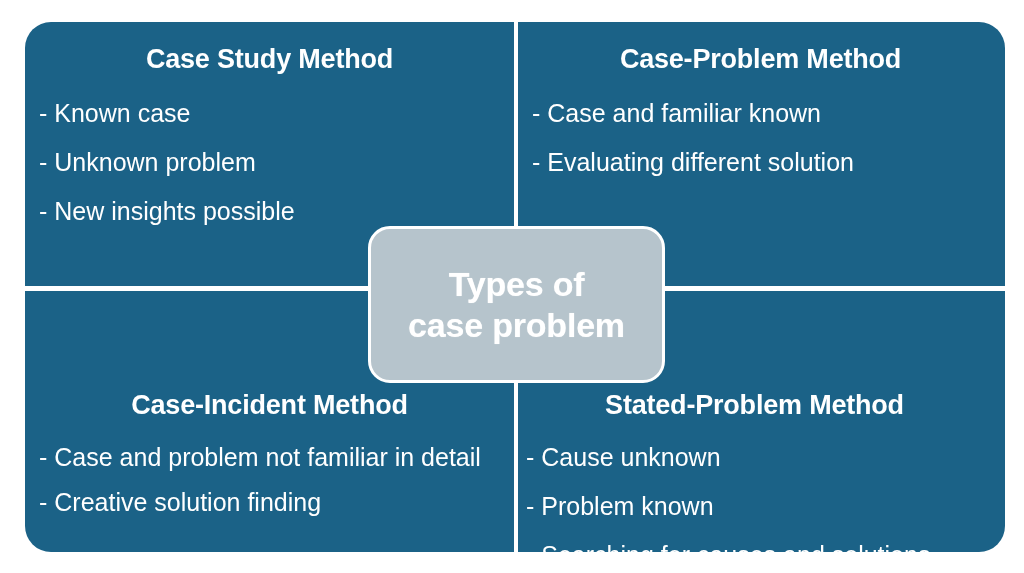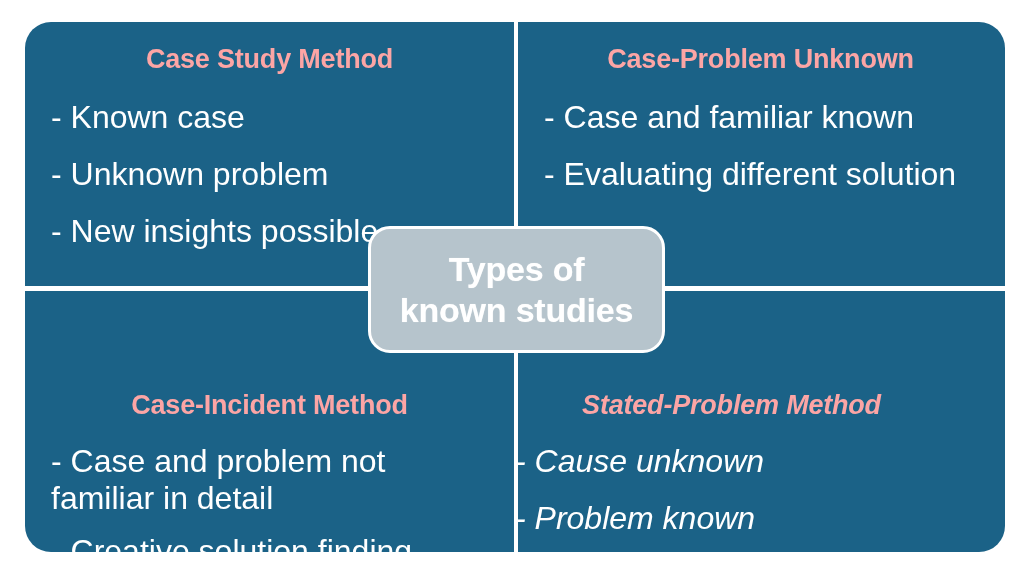--- a/index.html
+++ b/index.html
@@ -45,60 +45,60 @@
 
   .quad {
     position: absolute;
     width: 489px;
     height: 266px;
     box-sizing: border-box;
   }
   .quad.tl { left: 0;     top: 0; }
   .quad.tr { left: 491px; top: 0; }
   .quad.bl { left: 0;     top: 268px; }
-  .quad.br { left: 462px; top: 268px; font-style: italic; }
+  .quad.br { left: 485px; top: 268px; }
 
   
   .divider-v {
     position: absolute;
     left: 489px;
     top: 0;
     width: 4px;
     height: 530px;
     background: #ffffff;
   }
   .divider-h {
     position: absolute;
     left: 0;
     top: 264px;
     width: 980px;
     height: 5px;
     background: #ffffff;
   }
 
   .quad-title {
-    color: #fca5a5;
+    color: #ffffff;
     font-size: 27px;
     font-weight: bold;
     text-align: center;
     letter-spacing: -0.2px;
     padding: 0 10px;
     white-space: nowrap;
   }
   .quad.tl .quad-title,
   .quad.tr .quad-title { margin-top: 22px; }
   .quad.bl .quad-title,
   .quad.br .quad-title { margin-top: 100px; }
 
   .bullets {
     list-style: none;
-    margin: 12px;
+    margin: 0;
     padding: 0;
     color: #ffffff;
-    font-size: 32px;
+    font-size: 25px;
     line-height: 1.16;
   }
   .quad.tl .bullets { margin-top: 24px; padding-left: 14px; }
   .quad.tr .bullets { margin-top: 24px; padding-left: 16px; }
   .quad.bl .bullets { margin-top: 22px; padding-left: 14px; }
   .quad.br .bullets { margin-top: 22px; padding-left: 16px; }
 
   .bullets li {
     margin: 0 0 20px 0;
     padding: 0;
@@ -107,21 +107,21 @@
 
   .quad.bl .bullets li { margin-bottom: 16px; }
   .quad.bl .bullets { padding-right: 16px; }
 
   
   .center-box {
     position: absolute;
     left: 368px;
     top: 226px;
     width: 297px;
-    height: 127px;
+    height: 157px;
     box-sizing: border-box;
     background: #b6c4cc;
     border: 3px solid #ffffff;
     border-radius: 22px;
     display: flex;
     align-items: center;
     justify-content: center;
   }
   .center-title {
     color: #ffffff;
@@ -145,21 +145,21 @@
       <div class="quad tl">
         <div class="quad-title">Case Study Method</div>
         <ul class="bullets">
           <li>- Known case</li>
           <li>- Unknown problem</li>
           <li>- New insights possible</li>
         </ul>
       </div>
 
       <div class="quad tr">
-        <div class="quad-title">Case-Problem Unknown</div>
+        <div class="quad-title">Case-Problem Method</div>
         <ul class="bullets">
           <li>- Case and familiar known</li>
           <li>- Evaluating different solution</li>
         </ul>
       </div>
 
       <div class="quad bl">
         <div class="quad-title">Case-Incident Method</div>
         <ul class="bullets">
           <li>- Case and problem not familiar in detail</li>
@@ -178,17 +178,17 @@
 
       <div class="divider-v"></div>
       <div class="divider-h"></div>
 
     </div>
   </div>
 
   <div class="center-box">
     <div class="center-title">
       <div>Types of</div>
-      <div>known studies</div>
+      <div>case problem</div>
     </div>
   </div>
 
 </div>
 
 </body></html>

